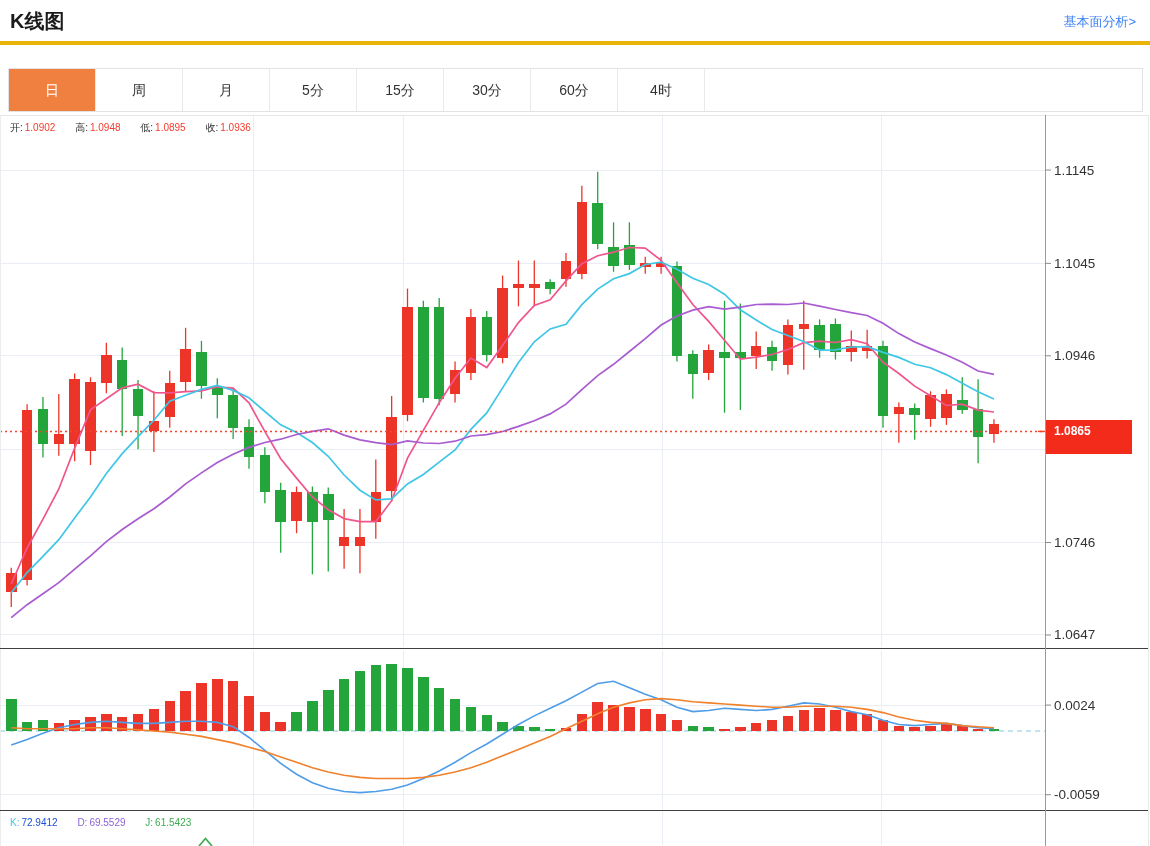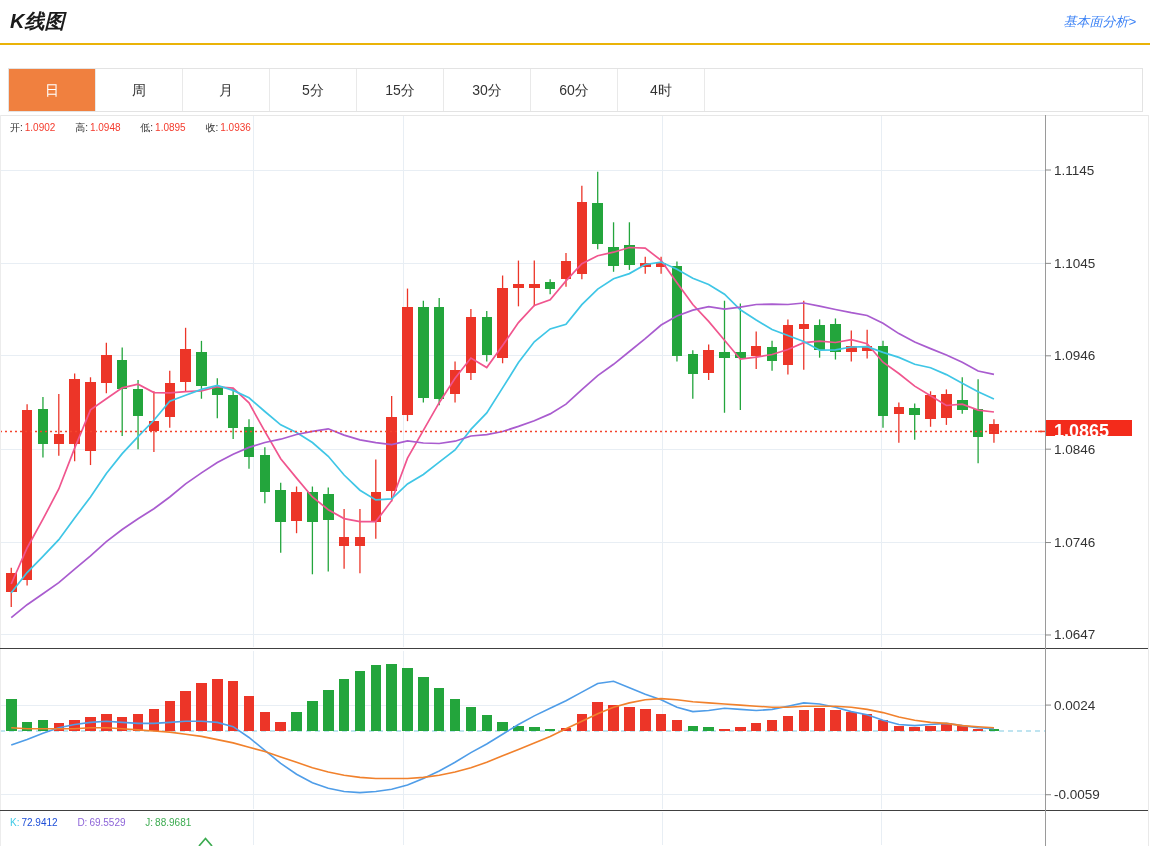--- a/index.html
+++ b/index.html
@@ -1,36 +1,36 @@
 <!DOCTYPE html>
 <html><head>
 <meta charset="utf-8">
 <style>
   * { margin:0; padding:0; box-sizing:border-box; }
   html,body { background:#fff; }
   body { font-family:"Liberation Sans","DejaVu Sans",sans-serif; }
   .page { position:relative; width:1150px; height:846px; background:#fff; overflow:hidden; }
 
-  .header { position:absolute; left:0; top:0; width:1150px; height:45px; border-bottom:2px solid #eab308;font-style:italic; }
+  .header { position:absolute; left:0; top:0; width:1150px; height:45px; border-bottom:4px solid #eab308; }
   .page-title { position:absolute; left:10px; top:8px; font-size:20px; font-weight:bold; color:#1b1b1b; }
   .fund-link { position:absolute; right:14px; top:13px; font-size:13px; color:#3b82f6; cursor:pointer; text-decoration:none; }
 
   .tabbar { position:absolute; left:8px; top:68px; width:1135px; height:44px; border:1px solid #e3e3e3; background:#fff; display:flex; }
   .tab { width:87px; height:42px; line-height:42px; text-align:center; font-size:14px; color:#333; border-right:1px solid #e9e9e9; cursor:pointer; background:#fff; }
   .tab.selected { background:#f0803f; color:#fff; }
 
   .chart-wrap { position:absolute; left:0; top:115px; width:1150px; height:731px; }
   svg { display:block; }
 
   .overlay-row { position:absolute; font-size:10px; white-space:nowrap; }
   .overlay-row .lbl { margin-right:2px; }
   .overlay-row .val { margin-right:17px; }
   .c-dark { color:#333; }
 
-  .price-badge { position:absolute; left:1046px; top:420px; width:86px; height:16px; background:#f32b1b; color:#fff; font-size:18px; font-weight:bold; line-height:22px; padding-left:8px; }
+  .price-badge { position:absolute; left:1046px; top:420px; width:86px; height:34px; background:#f32b1b; color:#fff; font-size:12px; font-weight:bold; line-height:22px; padding-left:8px; }
 </style>
 </head>
 <body>
 
 <div class="page">
 
   <div class="header">
     <div class="page-title">K线图</div>
     <a class="fund-link">基本面分析&gt;</a>
   </div>
@@ -295,19 +295,19 @@
       <span class="lbl c-dark">高:</span><span class="val" style="color:#f43b2d">1.0948</span>
       <span class="lbl c-dark">低:</span><span class="val" style="color:#f43b2d">1.0895</span>
       <span class="lbl c-dark">收:</span><span class="val" style="color:#f43b2d">1.0936</span>
     </div>
 
 
 
     <div class="overlay-row" style="left:10px; top:702px;">
       <span class="lbl" style="color:#3ec9e6">K:</span><span class="val" style="color:#1d4ed8">72.9412</span>
       <span class="lbl" style="color:#8d64d8">D:</span><span class="val" style="color:#8d64d8">69.5529</span>
-      <span class="lbl" style="color:#3cab50">J:</span><span class="val" style="color:#3cab50">88.9681</span>
+      <span class="lbl" style="color:#3cab50">J:</span><span class="val" style="color:#3cab50">61.5423</span>
     </div>
 
     <div class="price-badge" style="top: 305.436px;">1.0865</div>
   </div>
 
 </div>
 
 </body></html>

